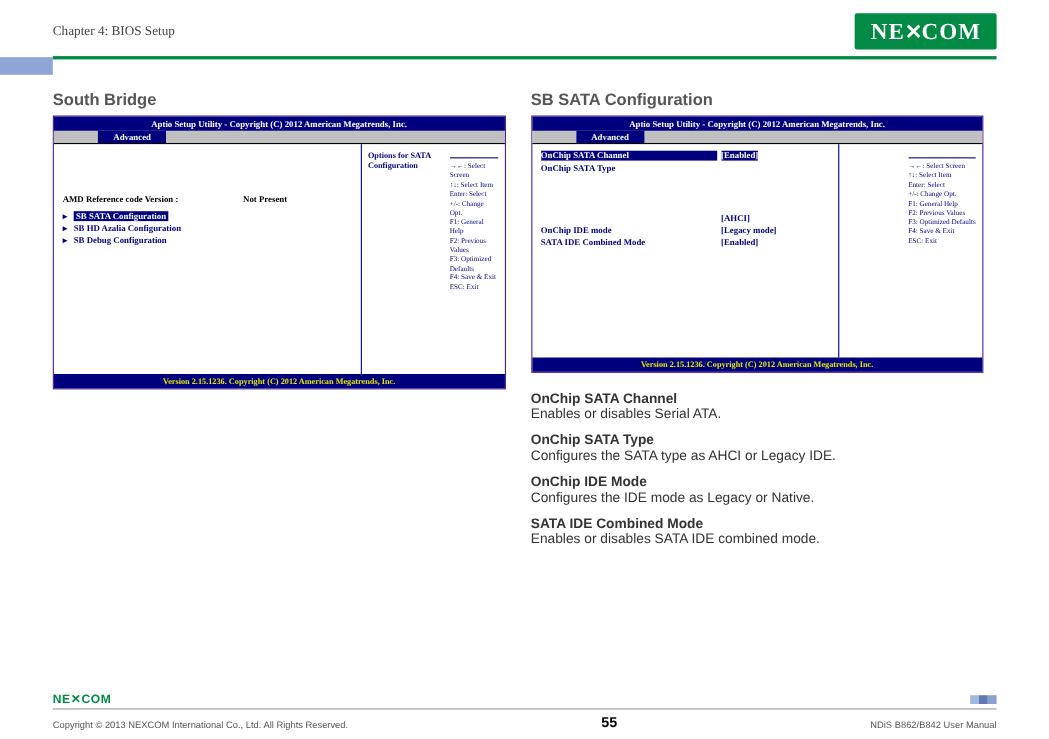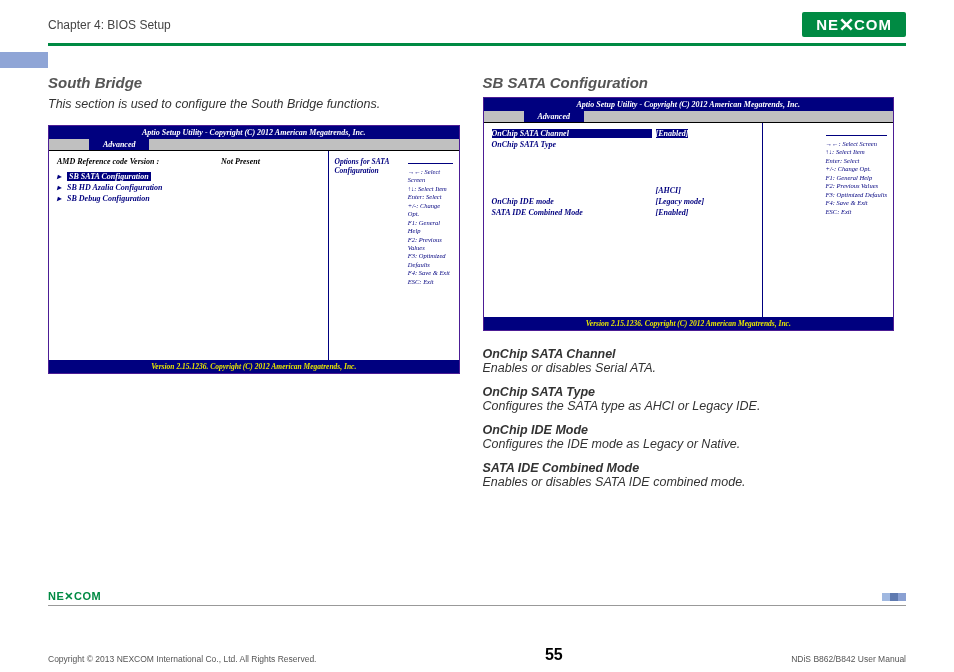--- a/index.html
+++ b/index.html
@@ -13,27 +13,28 @@
   }
   .header {
     display: flex;
     justify-content: space-between;
     align-items: center;
     padding: 12px 68px 6px 48px;
     border-bottom: 3px solid #008a43;
     margin: 0 48px;
     padding-left: 0;
     padding-right: 0;
+    font-family: Liberation Serif, serif;
   }
   .chapter-title { font-size: 12px; color: #444; }
   .logo {
     background: #008a43;
     color: #fff;
     font-weight: bold;
-    font-size: 15px;
+    font-size: 21px;
     padding: 4px 14px;
     letter-spacing: 1px;
     border-radius: 2px;
     display: flex;
     align-items: center;
     gap: 1px;
   }
   .small-logo {
     font-weight: bold;
     font-size: 11px;
@@ -43,21 +44,20 @@
   .side-tab {
     position: absolute;
     left: 0; top: 52px;
     width: 48px; height: 16px;
     background: #8fa5d6;
   }
   .content {
     display: flex;
     gap: 23px;
     padding: 28px 60px 0 48px;
-    font-style: italic;
   }
   .col { flex: 1; }
   h2 {
     font-size: 15px;
     color: #555;
     font-weight: bold;
     margin-bottom: 6px;
   }
   .intro { font-size: 12.5px; color: #333; margin-bottom: 14px; }
   .bios-box {
@@ -140,21 +140,21 @@
   }
   .footer-line {
     border-top: 1px solid #999;
     display:flex;
     justify-content:space-between;
     align-items:flex-end;
     font-size:8.5px;
     color:#555;
     padding-top:4px;
   }
-  .footer-line .pg { font-weight:bold; font-size:16px; color:#000;margin-top:36px;}
+  .footer-line .pg { font-weight:bold; font-size:13px; color:#000;}
   .footer-deco {
     display:flex; gap:0;
   }
   .footer-deco span{width:8px;height:8px;}
   .footer-deco .a{background:#a0b8e0;}
   .footer-deco .b{background:#5f7ab0;}
   .footer-deco .c{background:#8aa0d2;}
   .footer-top {
     display:flex; justify-content:space-between; align-items:center;
     margin-bottom:2px;
@@ -172,31 +172,30 @@
       </svg>
     <span>COM</span>
   </div>
 </div>
 <div class="side-tab"></div>
 
 <div class="content">
 
   <div class="col">
     <h2>South Bridge</h2>
-    <div class="intro">This section is used to configure the South Bridge functions.</div>
     <div class="bios-box">
       <div class="bios-title">Aptio Setup Utility - Copyright (C) 2012 American Megatrends, Inc.</div>
       <div class="bios-tab-row">
         <div style="width:40px;background:#c0c0c0;"></div>
         <div class="bios-tab" style="padding:1px 14px;">Advanced</div>
         <div class="pad"></div>
       </div>
       <div class="bios-body">
         <div class="bios-left">
-          <div class="row-line" style="margin-bottom:4px;">
+          <div class="row-line" style="margin-bottom:4px;margin-top:40px;">
             <span class="row-left" style="color:#000;">AMD Reference code Version :</span>
             <span class="row-val">Not Present</span>
           </div>
           <div class="row-line">
               <span class="arrow">▸</span>
               <span class="row-left" style="color:#fff;background:#00007f;width:auto;padding:0 2px;">SB SATA Configuration</span>
             </div>
           <div class="row-line">
               <span class="arrow">▸</span>
               <span class="row-left">SB HD Azalia Configuration</span>

